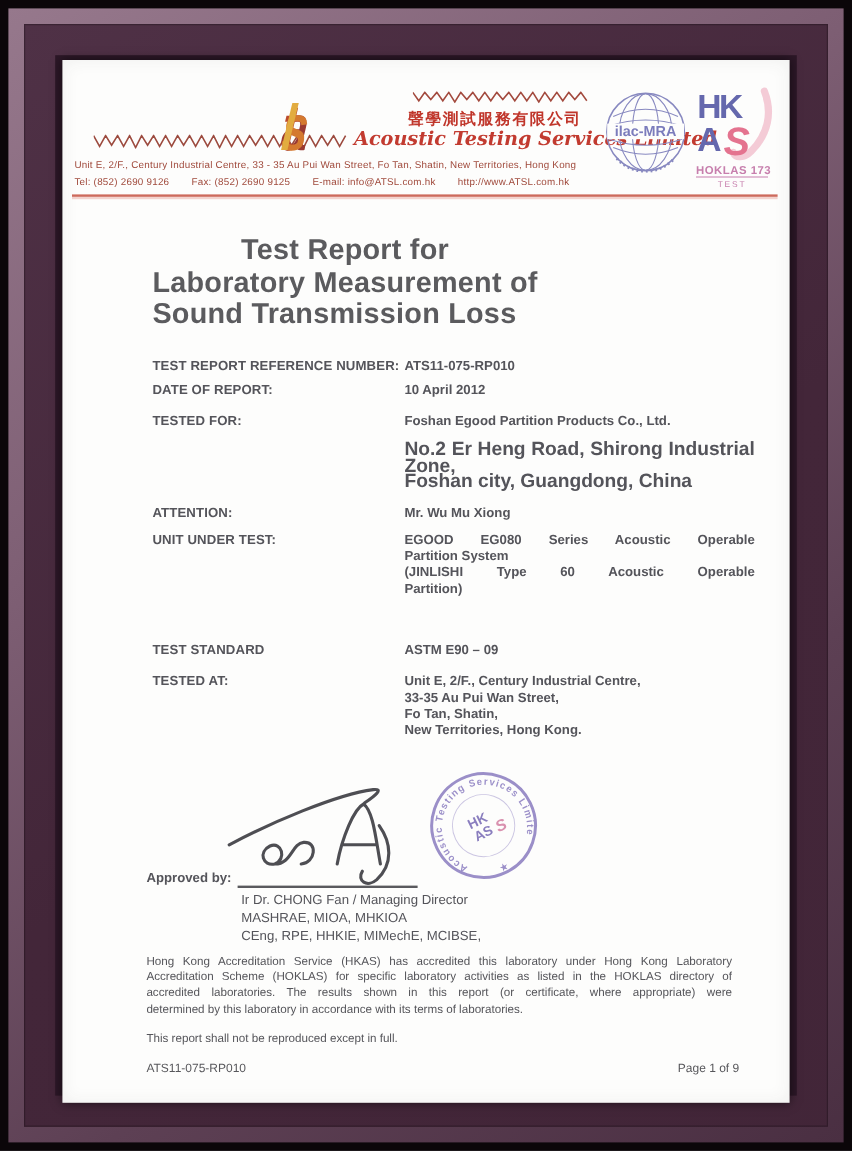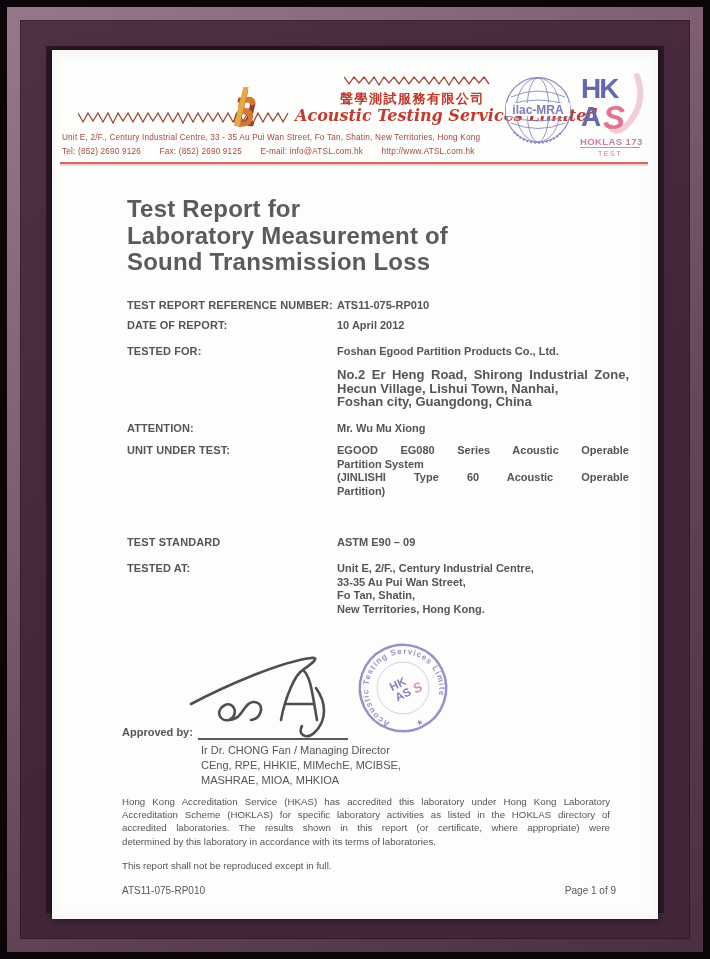--- a/index.html
+++ b/index.html
@@ -31,21 +31,21 @@
   .addr2 span { position:static; margin-right:16px; }
   .rule { left:8px; top:112px; width:588px; height:2px; background:#cd6a5c; box-shadow:0 2px 0 rgba(230,160,150,.45); }
   .ilac { left:452px; top:26px; }
   .hkas { left:528px; top:22px; }
 
   
   .title { left:75px; top:146px; font-size:24px; font-weight:bold; color:#5b5b5e; line-height:26.5px; letter-spacing:.2px; white-space:nowrap; }
   .row { left:75px; width:505px; font-size:11px; font-weight:bold; color:#54545a; }
   .row .lab { left:0; top:0; white-space:nowrap; letter-spacing:.1px; position:absolute; }
   .row .val { left:210px; top:0; width:292px; line-height:13.5px; position:absolute; }
-  .block { left:285px; width:292px; font-size:13px; font-weight:bold; color:#54545a; line-height:13.5px; }
+  .block { left:285px; width:292px; font-size:16px; font-weight:bold; color:#54545a; line-height:13.5px; }
   .block div, .row .val div { position:static; }
   .jl { text-align:justify; text-align-last:justify; }
 
   
   .sig-svg { left:133px; top:596px; }
   .stamp { left:303px; top:590px; width:96px; height:96px; transform:rotate(-26deg); opacity:.85; }
   .approved { left:70px; top:676px; font-size:11px; font-weight:bold; color:#54545a; }
   .sig-line { left:146px; top:688px; width:150px; height:2px; background:#5a5a5e; }
   .sig-name { left:149px; top:693px; font-size:11px; font-weight:normal; color:#54545a; line-height:15px; white-space:nowrap; }
   .sig-name div { position:static; }
@@ -110,21 +110,21 @@
       <path d="M57,4 C64,22 60,40 46,54 C40,60 33,60 31,55" fill="none" stroke="#f0b9c9" stroke-width="6" stroke-linecap="round" opacity=".75"></path>
       <text x="1" y="26" font-size="28" font-weight="bold" fill="#6568ad" letter-spacing="-2">HK</text>
       <text x="1" y="54" font-size="28" font-weight="bold" fill="#6568ad">A</text>
       <text x="23" y="57" font-size="33" font-weight="bold" font-style="italic" fill="#e4738f">S</text>
       <text x="0" y="73" font-size="9.5" font-weight="bold" fill="#c77fad" letter-spacing=".4">HOKLAS 173</text>
       <line x1="0" y1="75.5" x2="60" y2="75.5" stroke="#c77fad" stroke-width=".9"></line>
       <text x="30" y="84" text-anchor="middle" font-size="7" fill="#c77fad" letter-spacing="1.5">TEST</text>
     </svg>
 
     <div class="title">
-      <div style="position:static;">Test Report for</div>
+      <div style="position:static;text-align:center;">Test Report for</div>
       <div style="position:static;">Laboratory Measurement of</div>
       <div style="position:static;">Sound Transmission Loss</div>
     </div>
 
     <div class="row" style="top:249px;">
       <span class="lab">TEST REPORT REFERENCE NUMBER:</span>
       <div class="val">ATS11-075-RP010</div>
     </div>
 
     <div class="row" style="top:269px;">
@@ -132,21 +132,20 @@
       <div class="val">10 April 2012</div>
     </div>
 
     <div class="row" style="top:295px;">
       <span class="lab">TESTED FOR:</span>
       <div class="val">Foshan Egood Partition Products Co., Ltd.</div>
     </div>
 
     <div class="block" style="top:318px;">
       <div class="jl">No.2 Er Heng Road, Shirong Industrial Zone,</div>
-      <div>Hecun Village, Lishui Town, Nanhai,</div>
       <div>Foshan city, Guangdong, China</div>
     </div>
 
     <div class="row" style="top:372px;">
       <span class="lab">ATTENTION:</span>
       <div class="val">Mr. Wu Mu Xiong</div>
     </div>
 
     <div class="row" style="top:394px;">
       <span class="lab">UNIT UNDER TEST:</span>
@@ -194,22 +193,22 @@
       <text x="47" y="48" text-anchor="middle" font-size="12" font-weight="bold" fill="#7668b4">HK</text>
       <text x="47" y="60" text-anchor="middle" font-size="12" font-weight="bold" fill="#7668b4">AS</text>
       <text x="59" y="61" font-size="14" font-style="italic" font-weight="bold" fill="#d37fa2">S</text>
       <text x="50" y="93" text-anchor="middle" font-size="9" fill="#8a7cc0">★</text>
     </svg>
 
     <div class="approved">Approved by:</div>
     <div class="sig-line"></div>
     <div class="sig-name">
       <div>Ir Dr. CHONG Fan / Managing Director</div>
+      <div>MASHRAE, MIOA, MHKIOA</div>
       <div>CEng, RPE, HHKIE, MIMechE, MCIBSE,</div>
-      <div>MASHRAE, MIOA, MHKIOA</div>
     </div>
 
     <div class="accred">
       <div class="jl">Hong Kong Accreditation Service (HKAS) has accredited this laboratory under Hong Kong Laboratory</div>
       <div class="jl">Accreditation Scheme (HOKLAS) for specific laboratory activities as listed in the HOKLAS directory of</div>
       <div class="jl">accredited laboratories. The results shown in this report (or certificate, where appropriate) were</div>
       <div>determined by this laboratory in accordance with its terms of laboratories.</div>
     </div>
     <div class="note">This report shall not be reproduced except in full.</div>
     <div class="ref-row">

